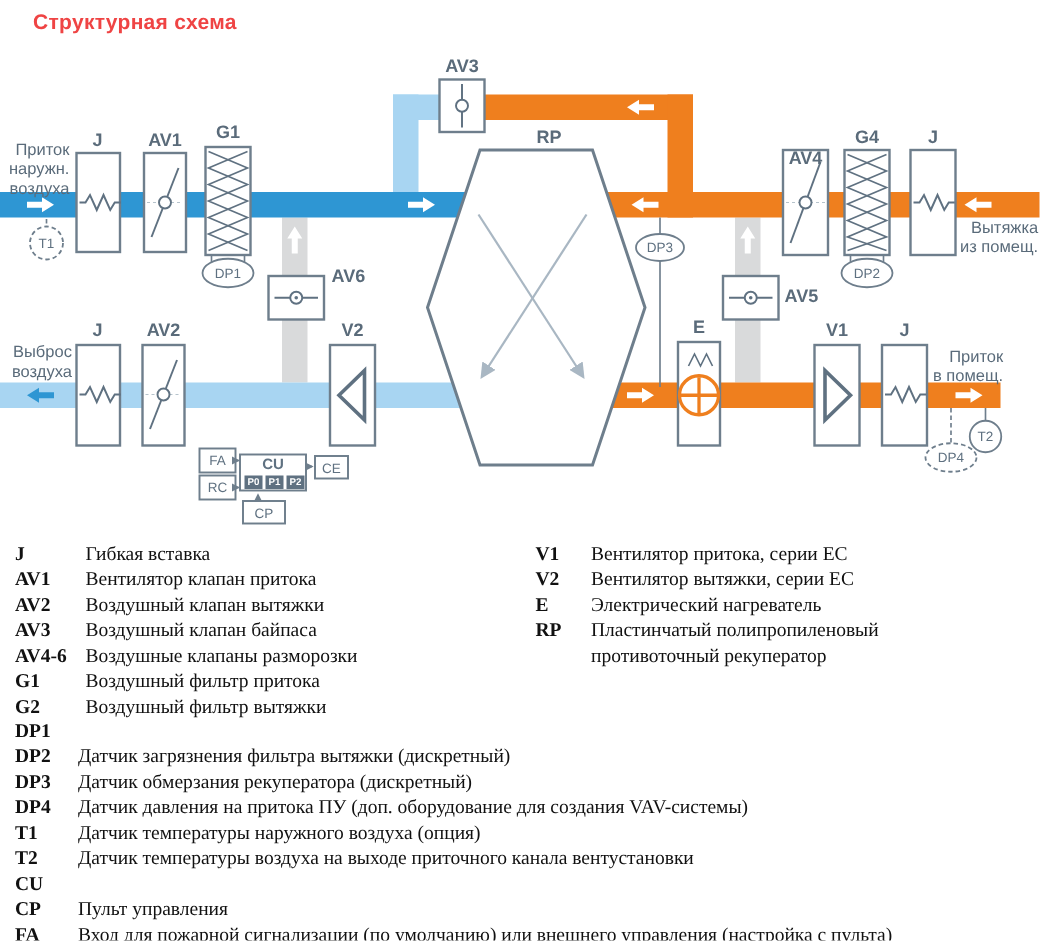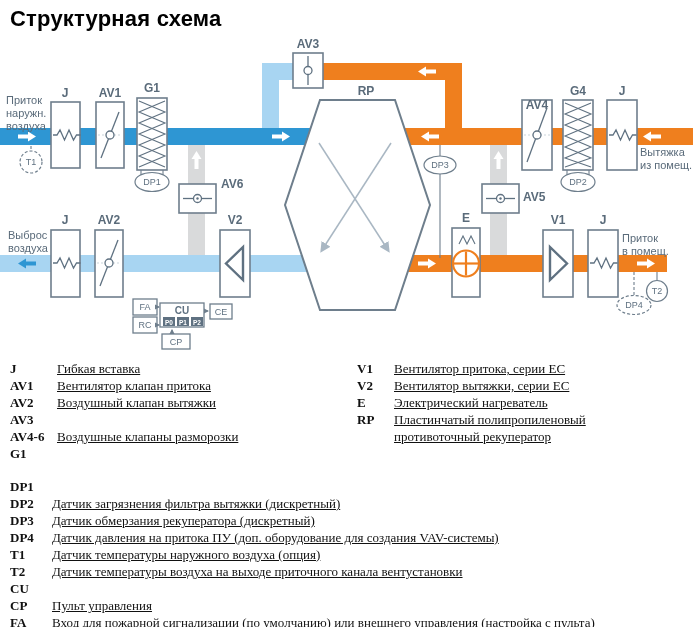--- a/index.html
+++ b/index.html
@@ -1,37 +1,37 @@
 <!DOCTYPE html>
 <html><head>
 <meta charset="utf-8">
 <style>
   html,body{margin:0;padding:0;background:#fff;}
   body{width:700px;height:627px;position:relative;overflow:hidden;
        font-family:"Liberation Sans",sans-serif;}
-  .title{position:absolute;left:10px;top:6px;font-size:22px;font-weight:bold;
-         color:#000000;letter-spacing:.2px;}
+  .title{position:absolute;left:22px;top:6px;font-size:14px;font-weight:bold;
+         color:#ef4444;letter-spacing:.2px;}
   #diag{position:absolute;left:0;top:0;}
   
   .cl{position:absolute;transform:translateX(-50%);font-weight:bold;font-size:12px;
       color:#5a6b7a;white-space:nowrap;}
   .cl.noc{transform:none;}
   .sl{position:absolute;transform:translate(-50%,-50%);font-size:9px;color:#5f7181;
       white-space:nowrap;}
   .sl.b{font-weight:bold;font-size:10px;}
   .sl.w{color:#fff;font-size:6.5px;font-weight:bold;}
-  .dl{position:absolute;font-size:11px;color:#5a6b7a;line-height:1.2;white-space:pre-line;}
+  .dl{position:absolute;font-size:11px;color:#5a6b7a;line-height:1.2;white-space:pre-line;text-align:right;}
   
   .legend{position:absolute;font-family:"Liberation Serif",serif;font-size:13px;color:#111;}
   .lrow{display:flex;line-height:17px;}
   .lkey{flex:none;font-weight:bold;}
   .legend.l1 .lkey{width:47px;}
   .legend.l2 .lkey{width:37px;}
   .legend.notes .lkey{width:42px;}
-  .ldesc{white-space:pre-line;text-decoration:underline;}
+  .ldesc{white-space:pre-line;}
 </style>
 </head>
 <body>
 
 <div class="title">Структурная схема</div>
 
 <svg id="diag" width="700" height="356" viewBox="0 0 700 356">
   <defs>
     <path id="fa" d="M-9,-2 h10 v-3 l8,5 l-8,5 v-3 h-10 z"></path>
     <marker id="mk" viewBox="0 0 10 10" refX="8" refY="5" markerWidth="5" markerHeight="5" orient="auto-start-reverse">
@@ -231,27 +231,33 @@
   <div class="lrow">
       <span class="lkey">AV1</span>
       <span class="ldesc">Вентилятор клапан притока</span>
     </div>
   <div class="lrow">
       <span class="lkey">AV2</span>
       <span class="ldesc">Воздушный клапан вытяжки</span>
     </div>
   <div class="lrow">
       <span class="lkey">AV3</span>
+      <span class="ldesc">Воздушный клапан байпаса</span>
     </div>
   <div class="lrow">
       <span class="lkey">AV4-6</span>
       <span class="ldesc">Воздушные клапаны разморозки</span>
     </div>
   <div class="lrow">
       <span class="lkey">G1</span>
+      <span class="ldesc">Воздушный фильтр притока</span>
+    </div>
+  <div class="lrow">
+      <span class="lkey">G2</span>
+      <span class="ldesc">Воздушный фильтр вытяжки</span>
     </div>
 </div>
 
 <div class="legend l2" style="left:357px;top:360px">
   <div class="lrow">
       <span class="lkey">V1</span>
       <span class="ldesc">Вентилятор притока, серии EC</span>
     </div>
   <div class="lrow">
       <span class="lkey">V2</span>

